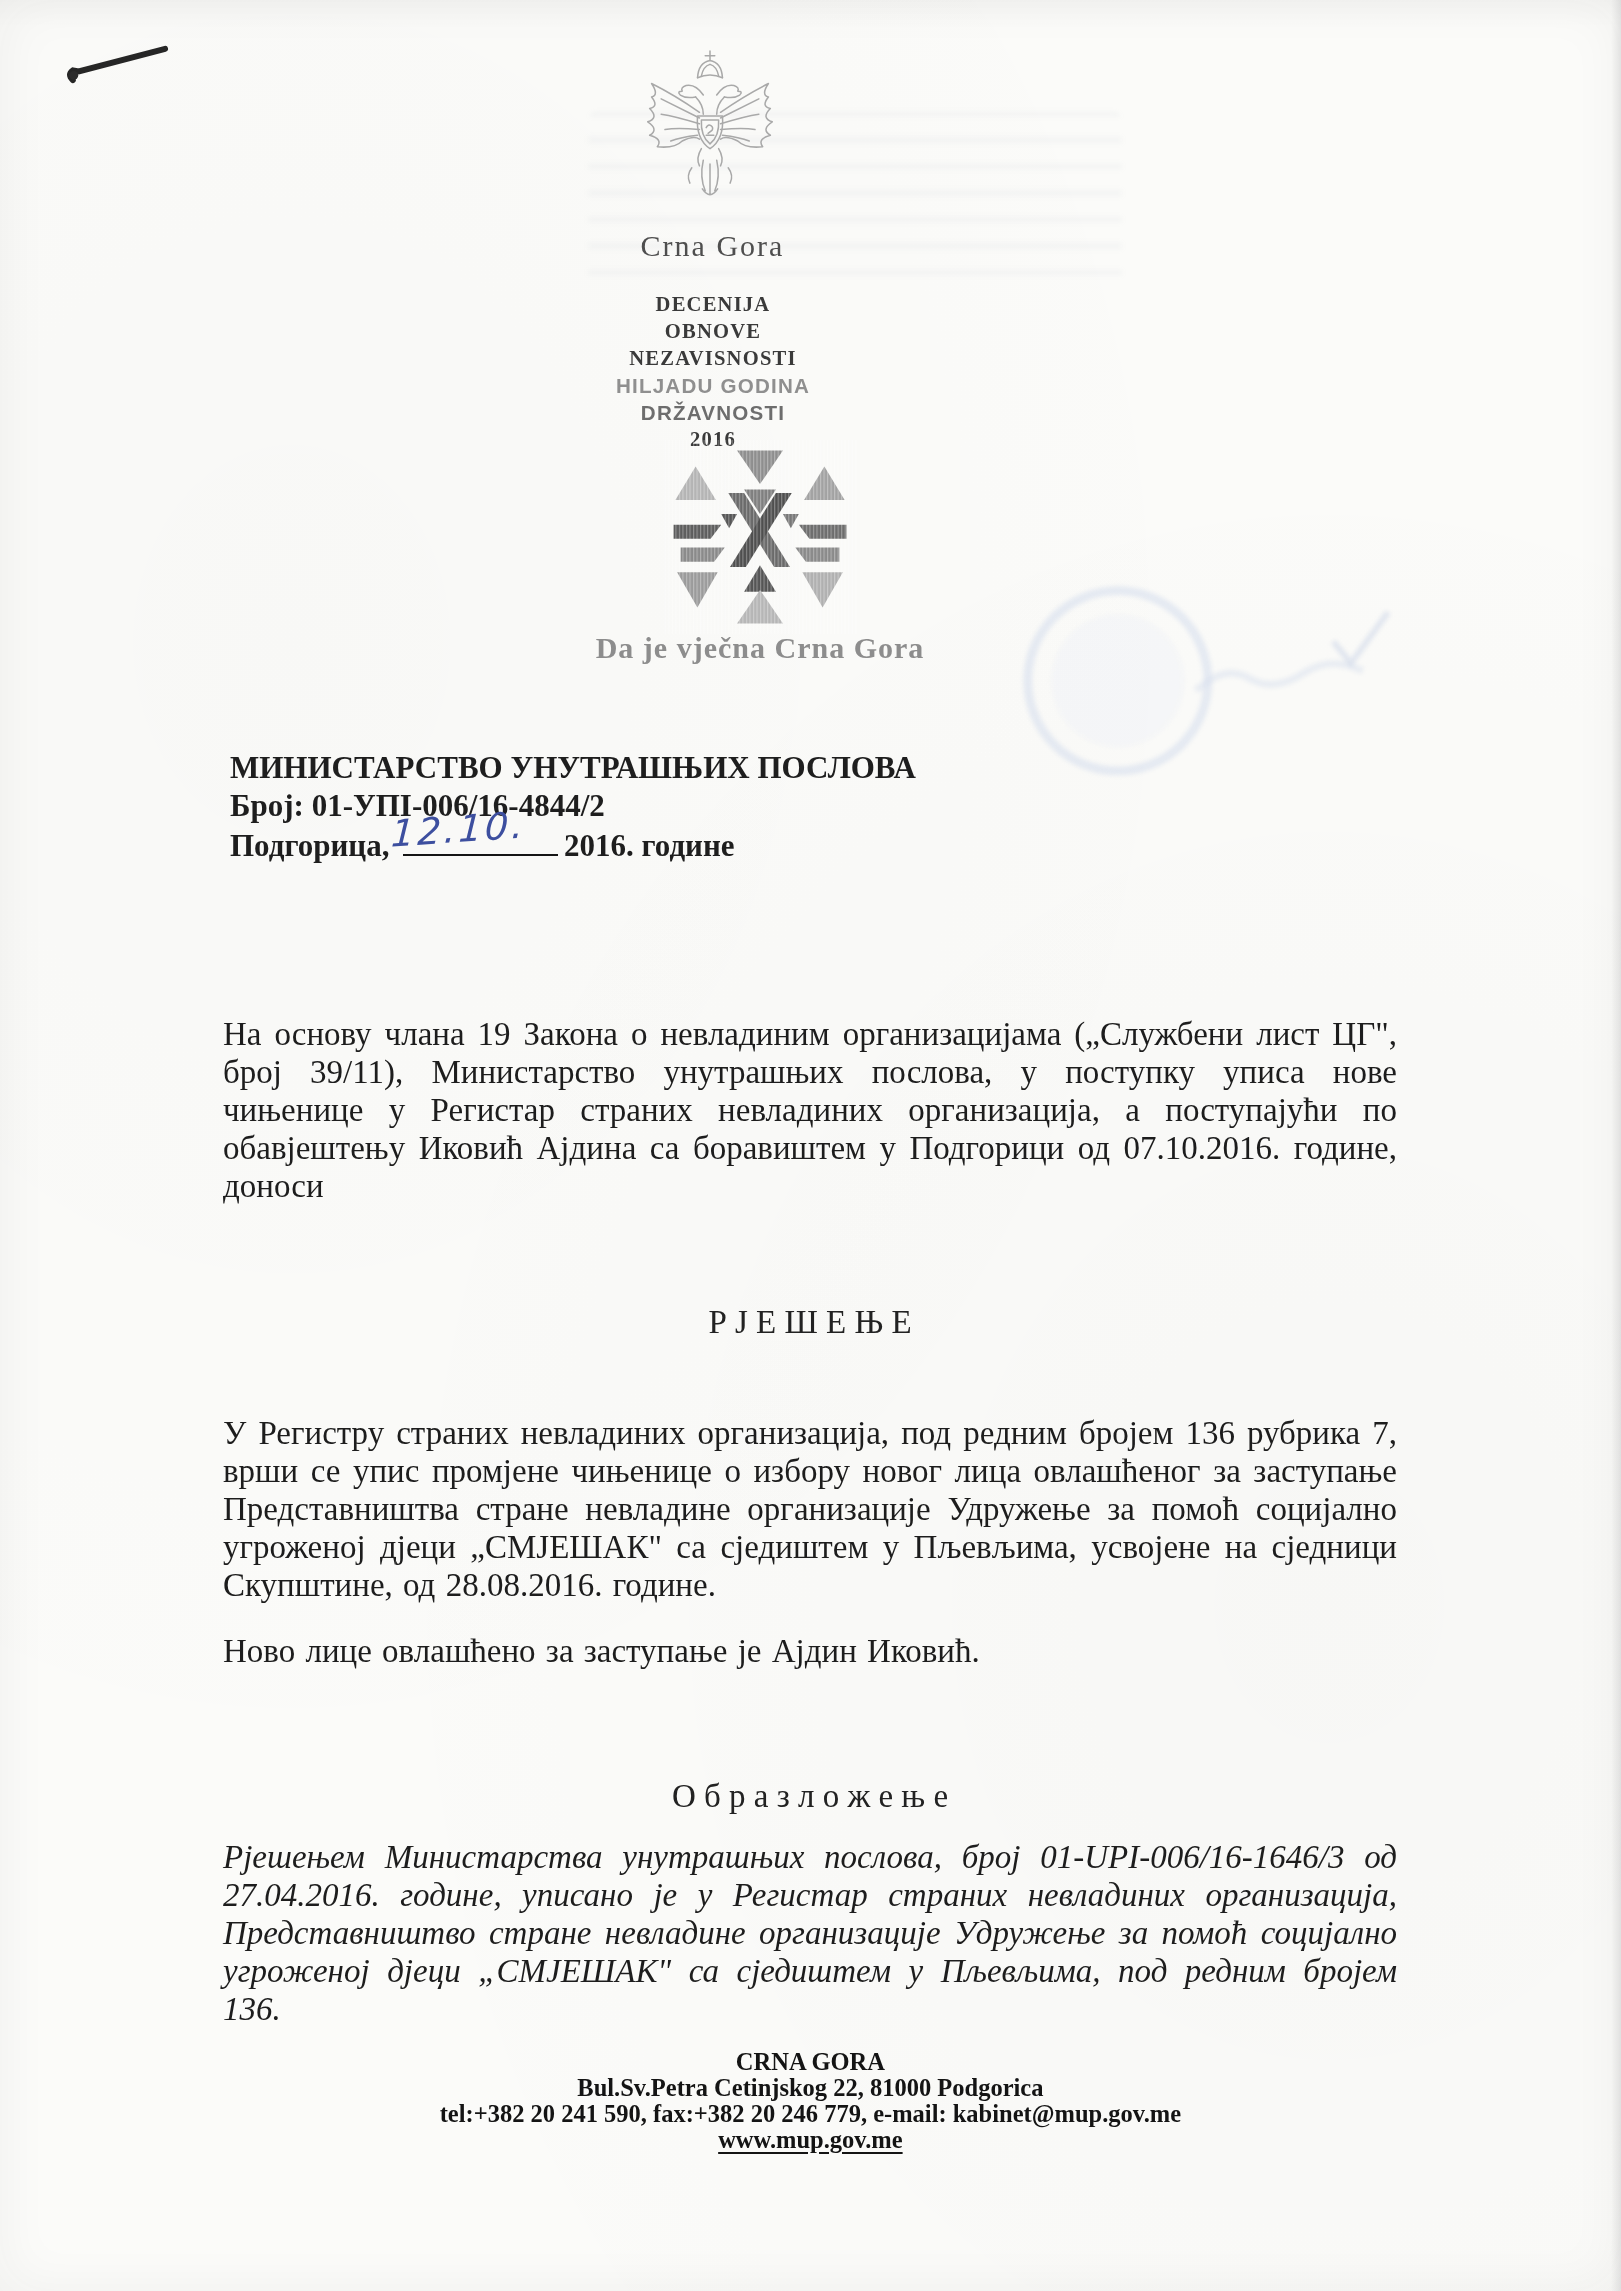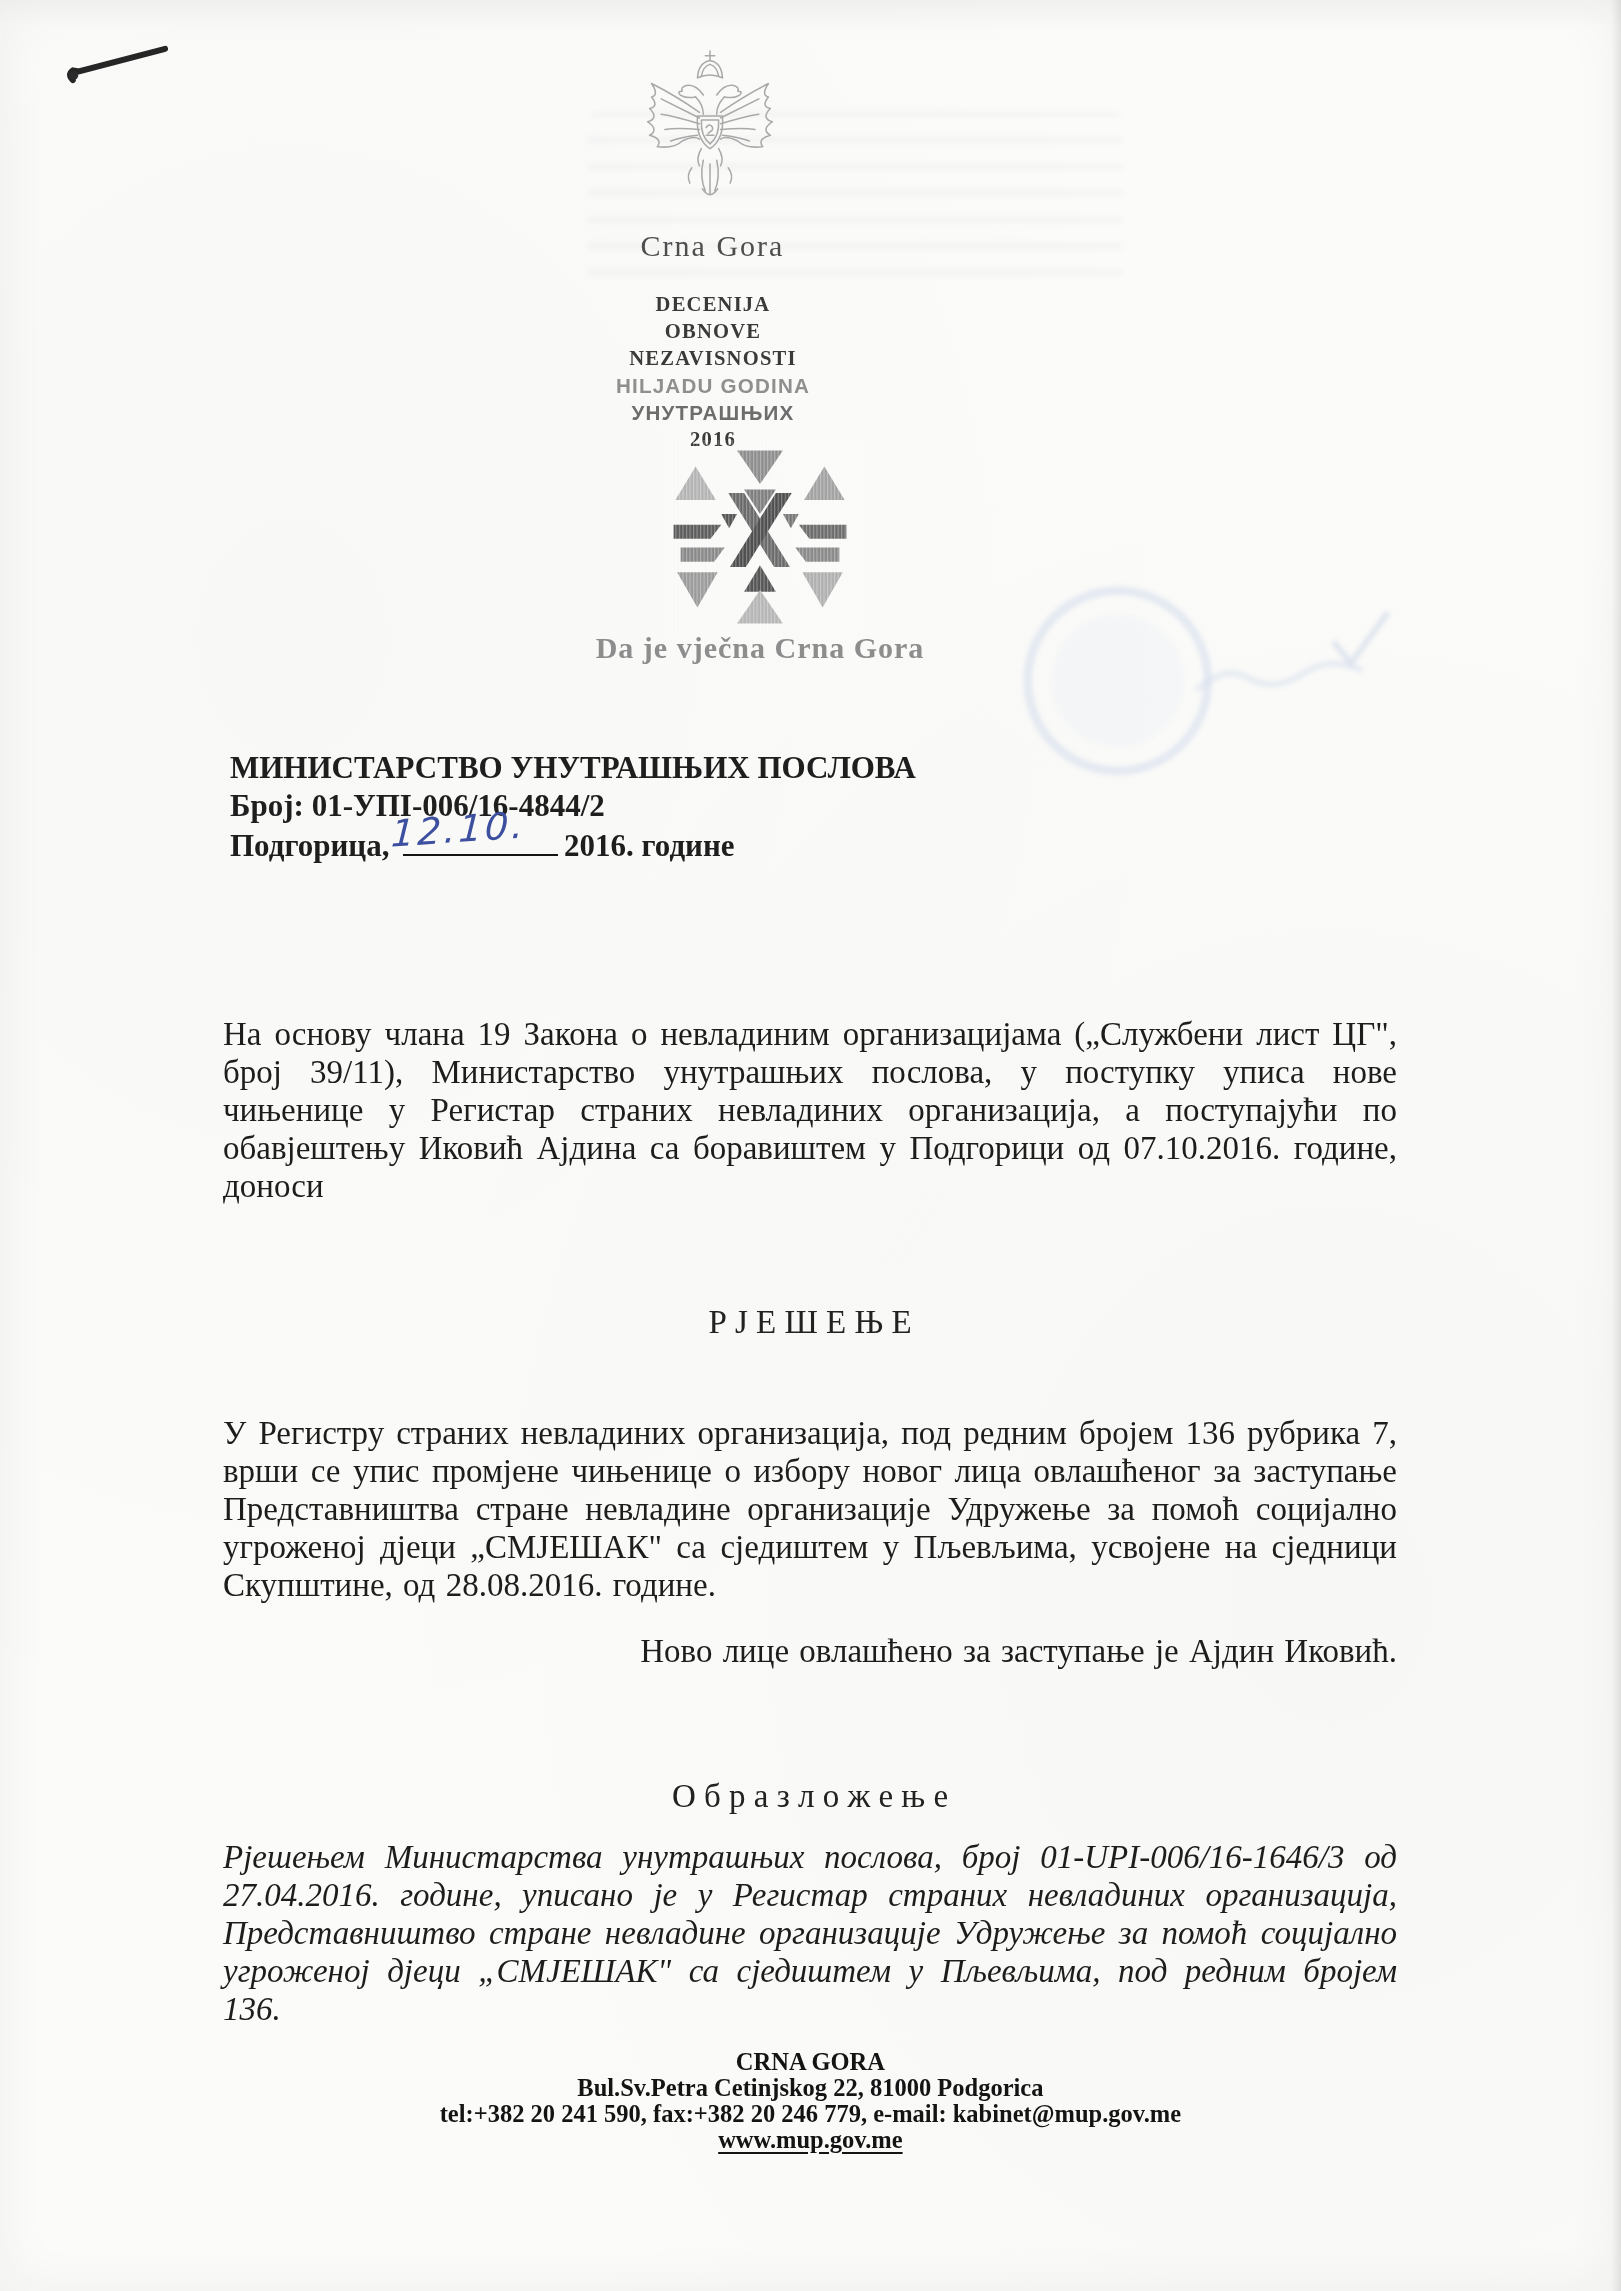--- a/index.html
+++ b/index.html
@@ -47,21 +47,21 @@
     font-family:"DejaVu Sans", sans-serif;font-style:italic;
     font-size:37px;font-weight:normal;color:#3d4f9f;letter-spacing:2.9px;
     transform:rotate(-4deg) skewX(-7deg);white-space:nowrap;}
   
   .para{left:223px;width:1174px;font-size:33px;line-height:38px;
     text-align:justify;word-spacing:2px;color:#1d1d1d;}
   .doc-heading{left:223px;width:1174px;text-align:center;font-size:33px;color:#222;}
   #para1{top:1015px;}
   #heading1{top:1304px;}
   #para2{top:1414px;}
-  #para3{top:1632px;text-align:right;}
+  #para3{top:1632px;text-align:left;}
   #heading2{top:1778px;}
   #para4{top:1838px;font-style:italic;}
   
   #footer{left:3.9px;top:2049px;width:1613px;text-align:center;
     font-weight:bold;font-size:24.5px;line-height:26px;color:#141414;}
   #footer-url{text-decoration:underline;text-underline-offset:3.9px;
     text-decoration-thickness:2px;}
   
   #stamp-bleed{left:995px;top:529px;width:510px;height:333px;filter:blur(2px);}
   #bleed-smudge{left:588px;top:111px;width:534px;height:184px;
@@ -105,21 +105,21 @@
     </g>
   </svg>
 
   <div id="country-name" class="abs">Crna Gora</div>
 
   <div id="anniversary" class="abs">
     <div class="ann-dark">DECENIJA</div>
     <div class="ann-dark">OBNOVE</div>
     <div class="ann-dark">NEZAVISNOSTI</div>
     <div class="ann-light">HILJADU GODINA</div>
-    <div class="ann-mid">УНУТРАШЊИХ</div>
+    <div class="ann-mid">DRŽAVNOSTI</div>
     <div class="ann-dark">2016</div>
   </div>
 
   <svg id="snowflake" class="abs" viewBox="-110 -110 220 220">
     <defs>
       <pattern id="hatch" patternUnits="userSpaceOnUse" width="4" height="4">
         <rect x="0" y="0" width="1.3" height="4" fill="#ffffff" opacity="0.32"></rect>
       </pattern>
     </defs>
     <g>

